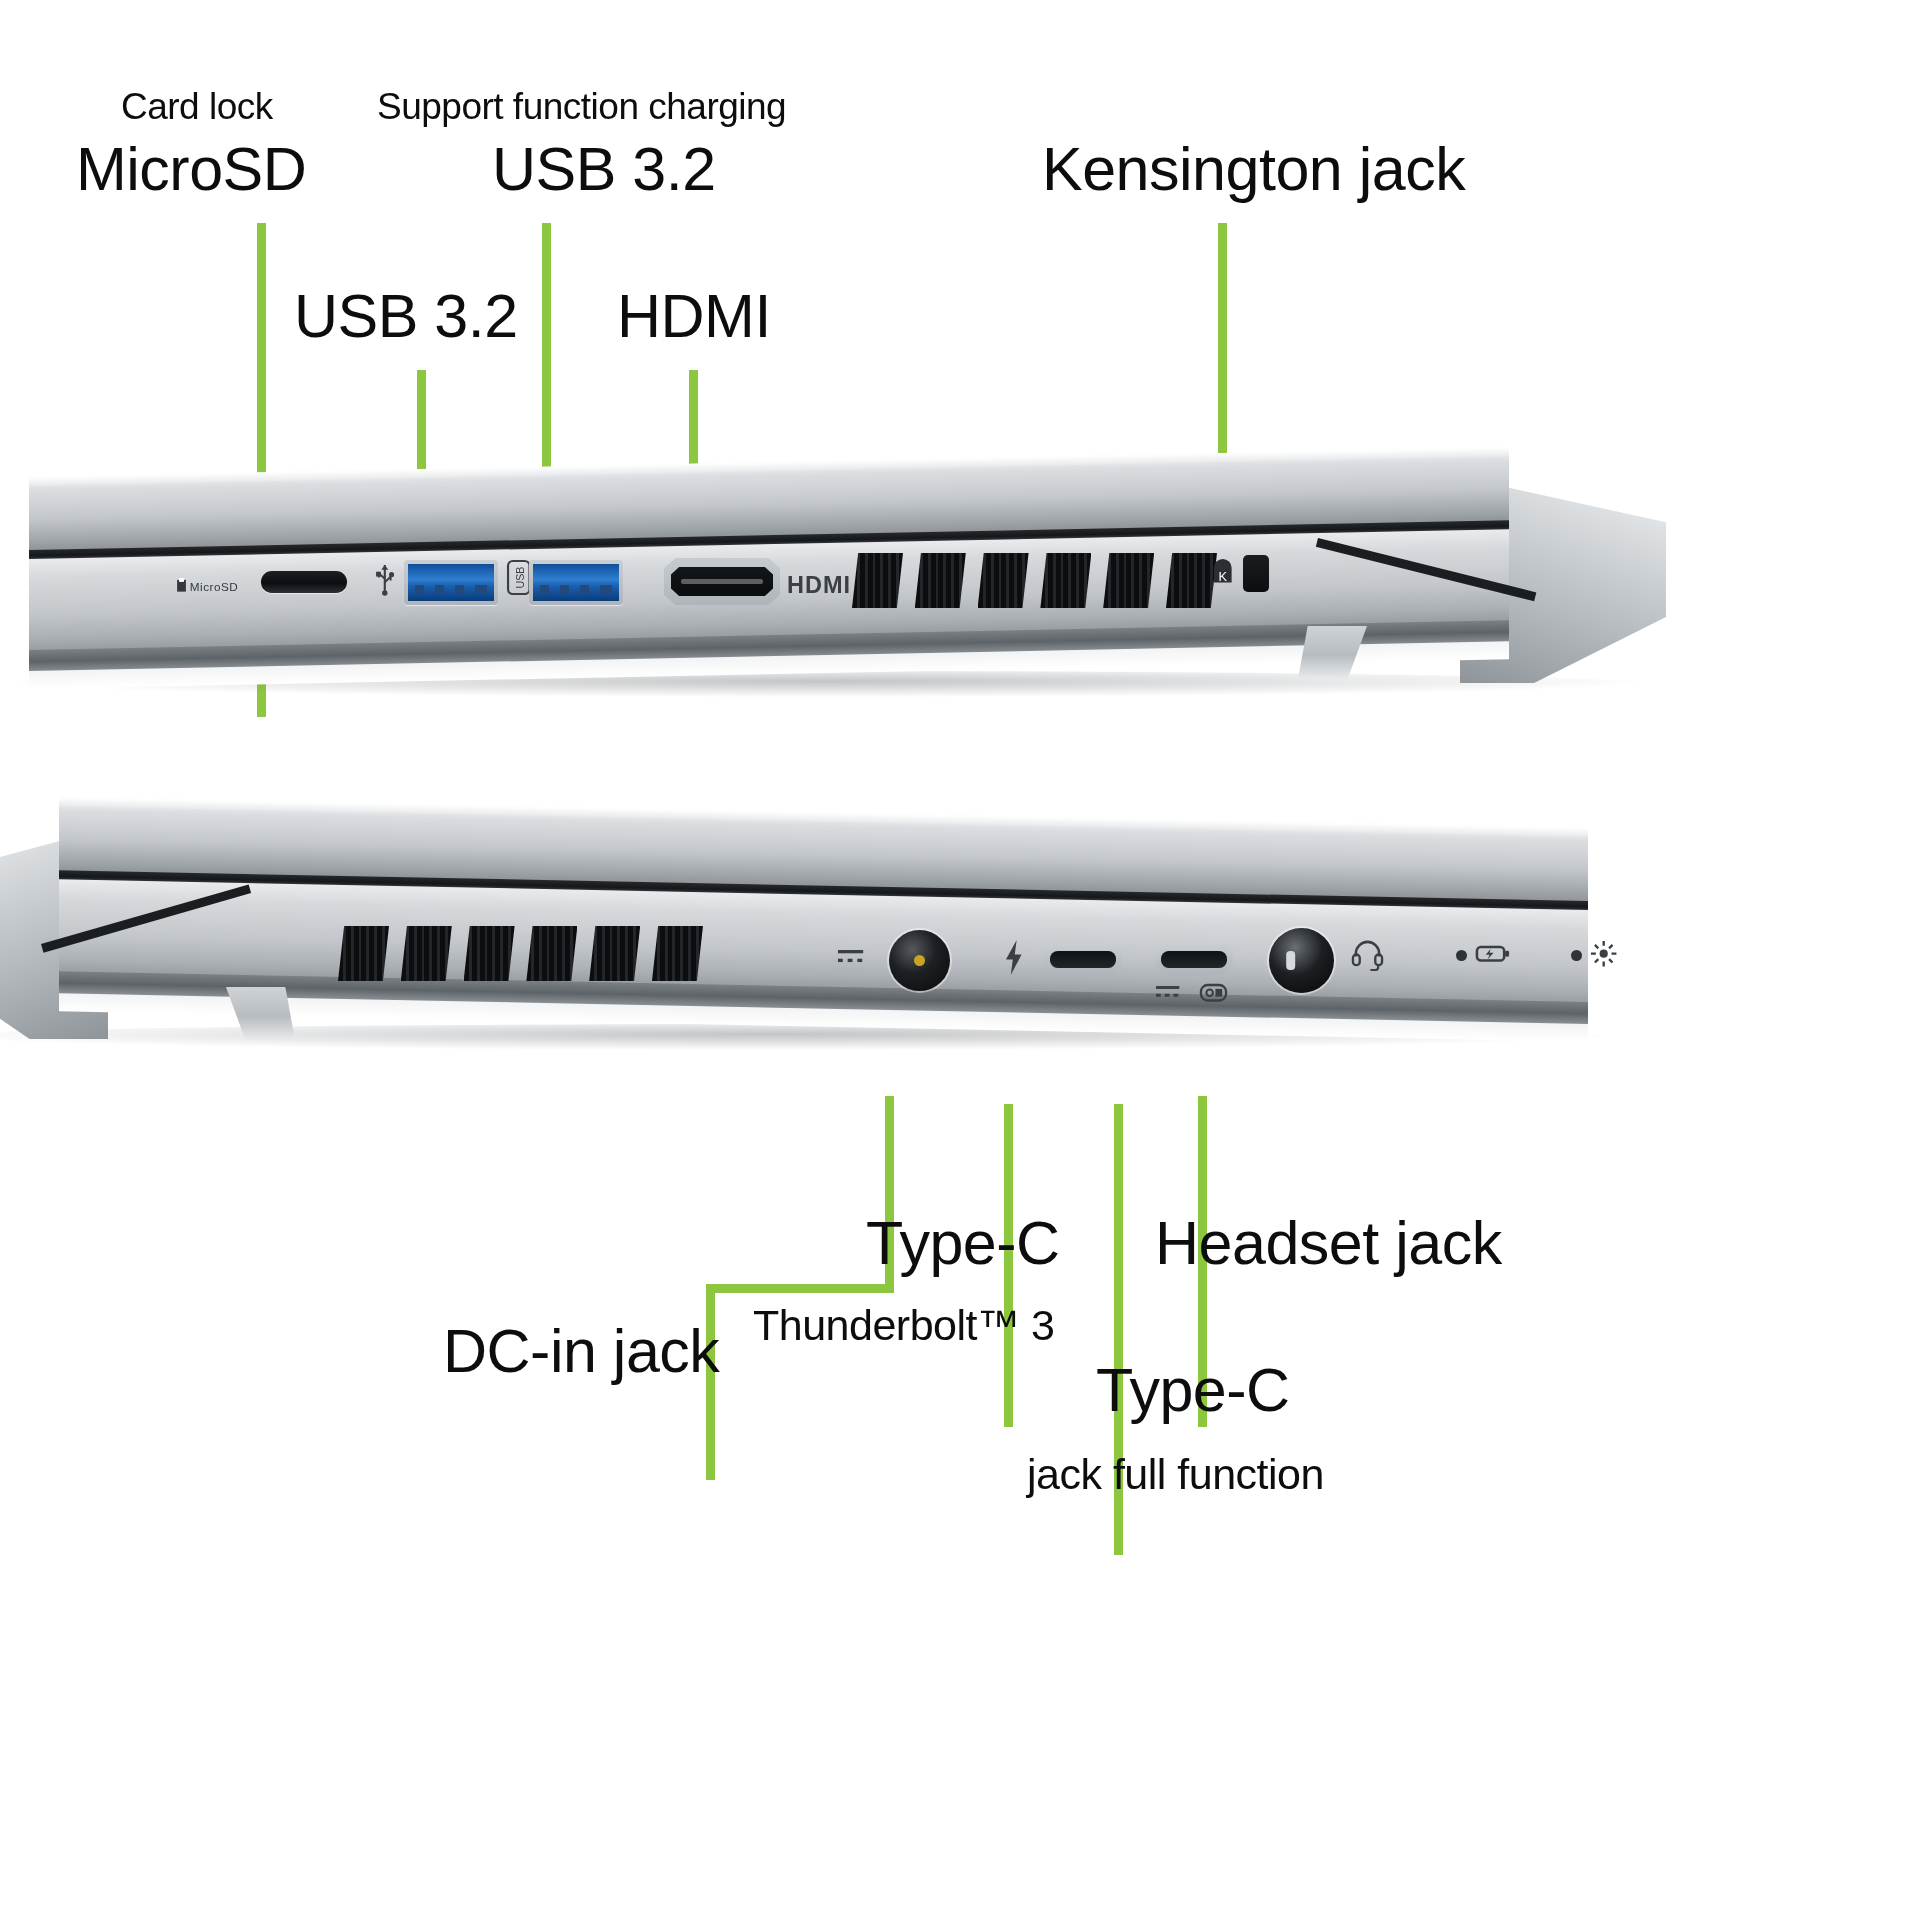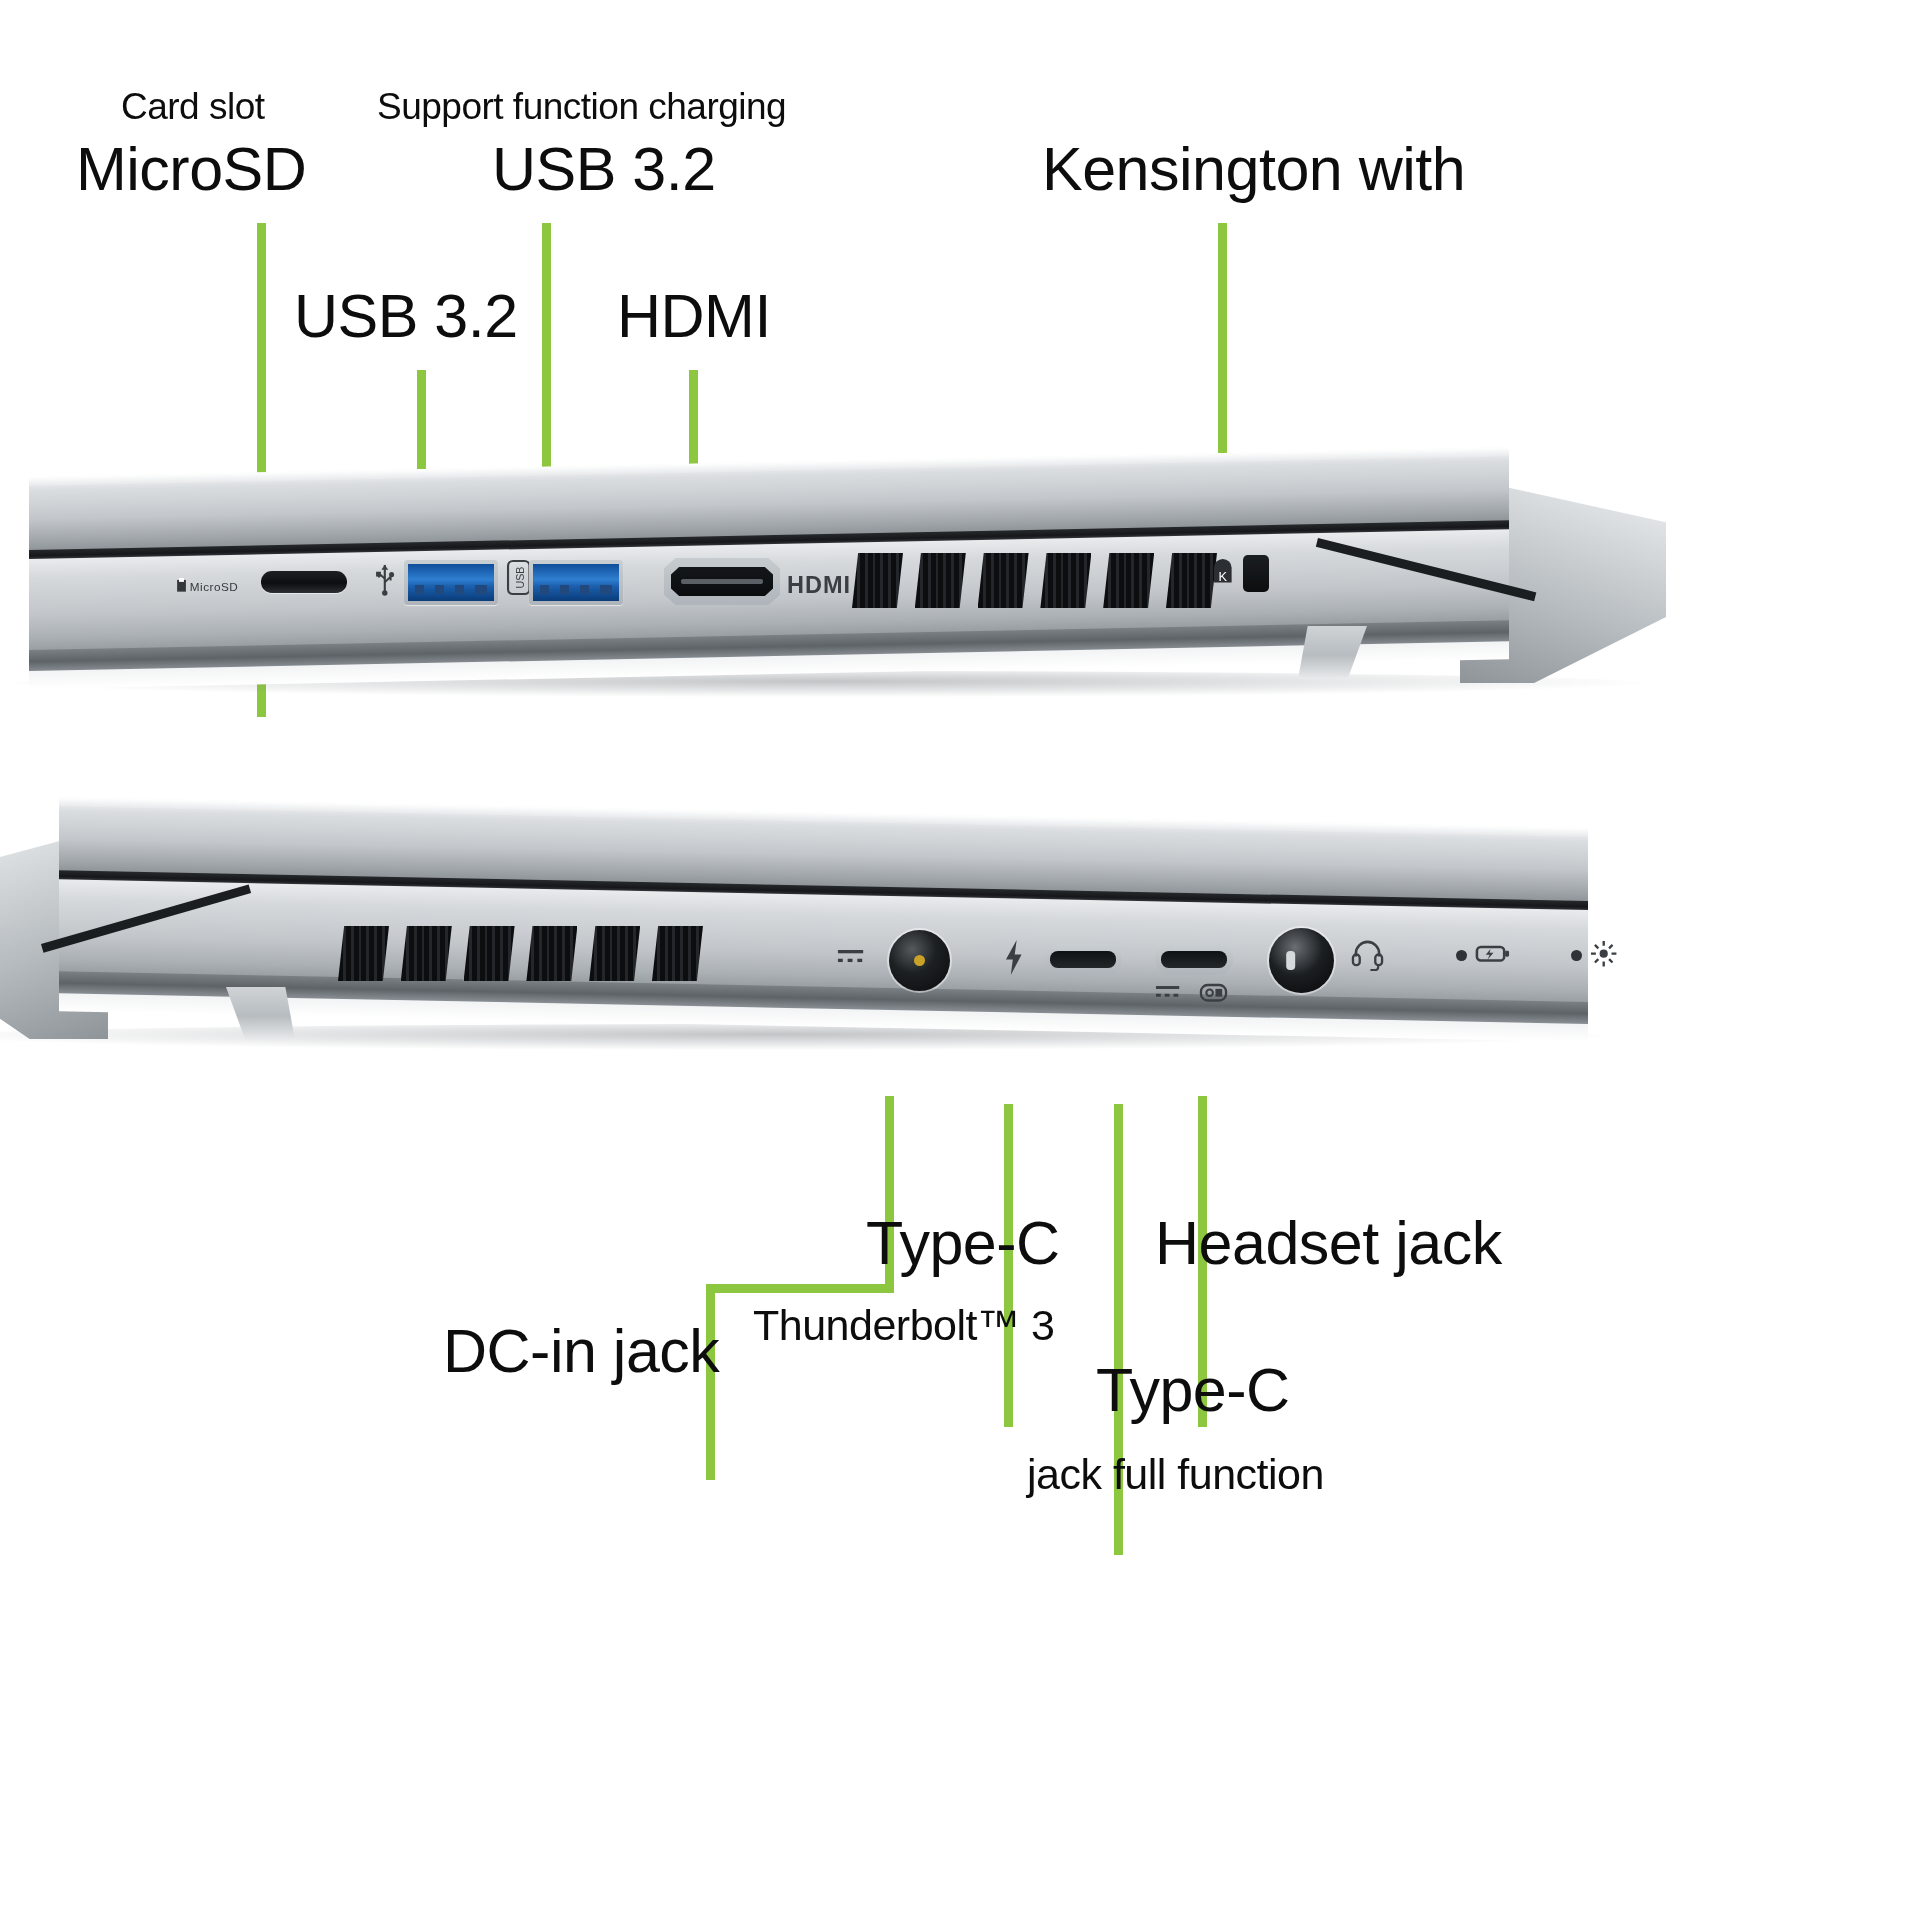--- a/index.html
+++ b/index.html
@@ -166,30 +166,30 @@
   .silk.microsd{font-size:19.6px;letter-spacing:0.5px;color:#34383c;}
   .silk svg{display:block;}
 
   .led{position:absolute;width:10.8px;height:10.8px;border-radius:50%;background:#2f3337;}
 </style>
 </head>
 <body>
 
 <div class="stage">
 
-  <div class="lbl sm" style="left:121px;  top:88px;">Card slot</div>
+  <div class="lbl sm" style="left:121px;  top:88px;">Card lock</div>
   <div class="lbl big" style="left:76px;   top:139px;">MicroSD</div>
 
   <div class="lbl sm" style="left:377px;  top:88px;">Support function charging</div>
   <div class="lbl big" style="left:492px;  top:139px;">USB 3.2</div>
 
   <div class="lbl big" style="left:294px;  top:286px;">USB 3.2</div>
   <div class="lbl big" style="left:617px;  top:286px;">HDMI</div>
 
-  <div class="lbl big" style="left:1042px; top:139px;">Kensington with</div>
+  <div class="lbl big" style="left:1042px; top:139px;">Kensington jack</div>
 
   <div class="leader v" style="left:257px; top:223px;  height:494px;"></div>
   <div class="leader v" style="left:417px; top:370px;  height:227px;"></div>
   <div class="leader v" style="left:542px; top:223px;  height:374px;"></div>
   <div class="leader v" style="left:689px; top:370px;  height:227px;"></div>
   <div class="leader v" style="left:1218px;top:223px;  height:370px;"></div>
 
   <div class="laptop" id="laptop-top">
     <div class="dropshadow" style="left:-19.6px;right:-137px;top:194px;"></div>
 

